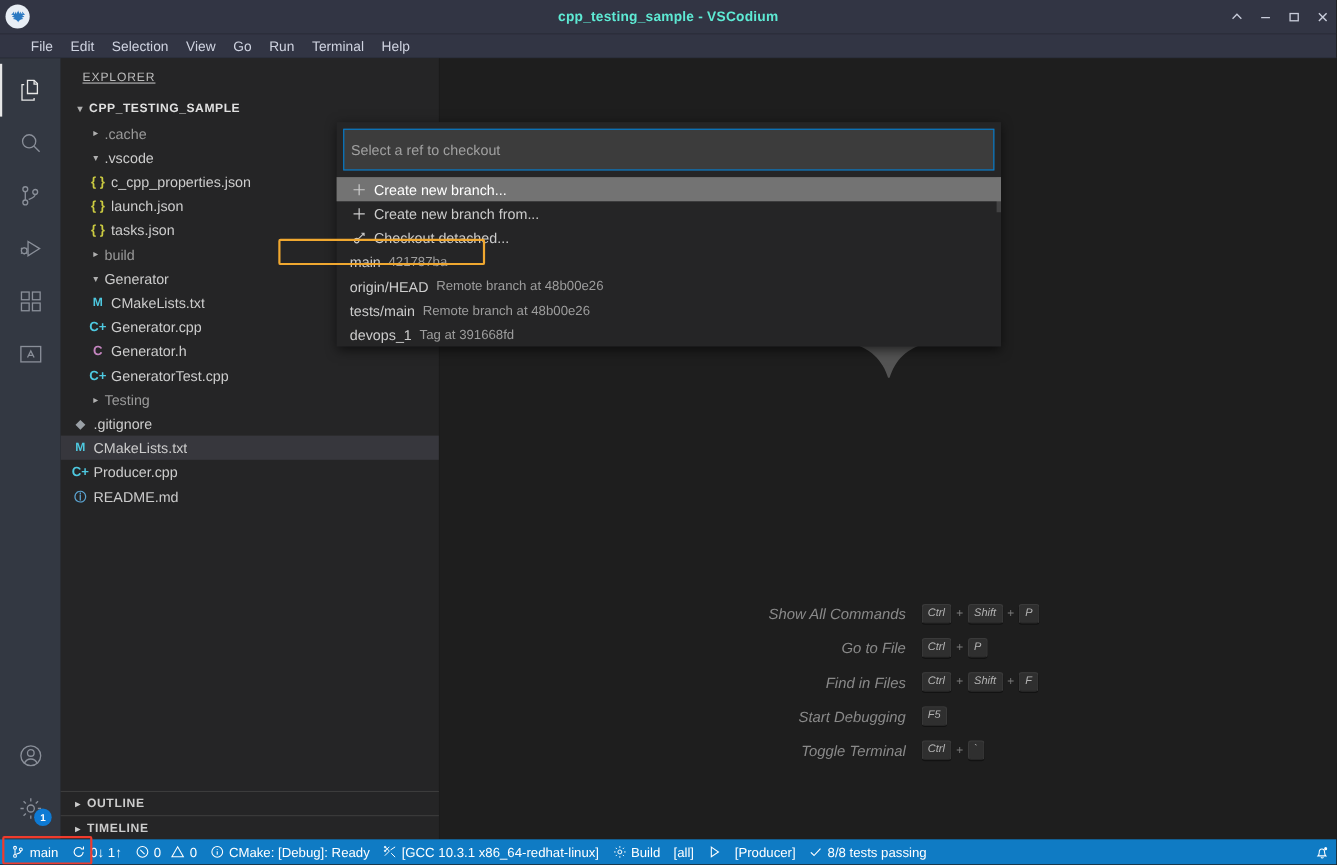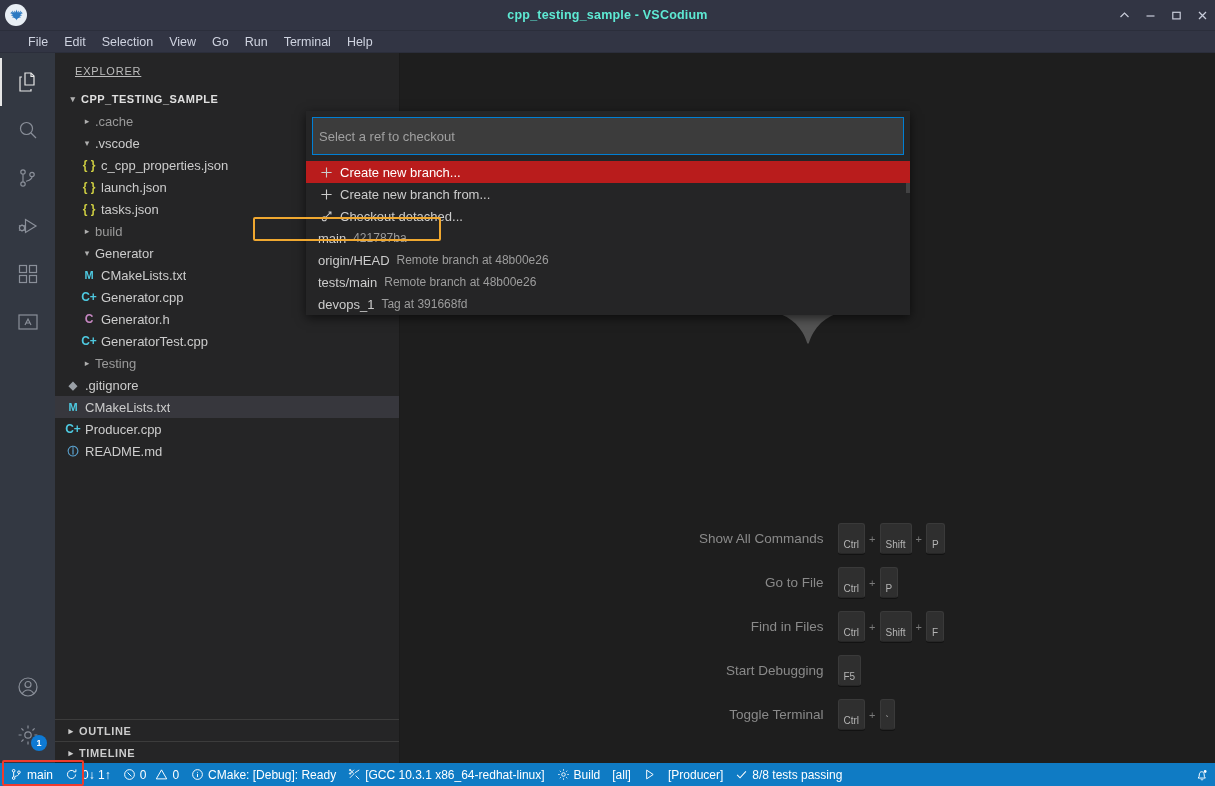--- a/index.html
+++ b/index.html
@@ -154,42 +154,43 @@
     flex: 1; position: relative;
     background: #1e1e1e;
     overflow: hidden;
   }
   .watermark-logo {
     position: absolute; left: 50%; top: 155px;
     transform: translateX(-50%);
     opacity: 1;
   }
   .shortcuts {
-    position: absolute; left: 0; right: 0; top: 470px;
+    position: absolute; left: 0; right: 0; top: 496px;
     display: flex; flex-direction: column; gap: 13px;
     align-items: center;
+    font-style: italic;
   }
   .sc-row {
     display: flex; align-items: center;
     width: 300px;
   }
   .sc-label {
     flex: 1; text-align: right;
     font-size: 13.5px; color: #8a8a8a;
     padding-right: 14px; white-space: nowrap;
   }
   .sc-keys { display: flex; align-items: center; gap: 4px; width: 120px; }
   .key {
     background: #2f2f2f;
     border: 1px solid #3a3a3a;
     border-bottom-color: #262626;
     border-radius: 3px;
     color: #b4b4b4;
     font-size: 10px;
-    padding: 14px 5px 2px;
+    padding: 1px 5px 2px;
     line-height: 13px;
     box-shadow: 0 1px 0 rgba(0,0,0,.4);
   }
   .plus { color: #7a7a7a; font-size: 11px; }
 
   
   .quickpick {
     position: absolute;
     left: 306px; top: 58px;
     width: 604px;
@@ -210,21 +211,21 @@
     font-family: "Liberation Sans", sans-serif;
   }
   .qp-input::placeholder { color: #a0a0a0; }
   .qp-list { position: relative; }
   .qp-row {
     height: 22px; display: flex; align-items: center;
     padding: 0 12px;
     font-size: 13px; color: #cccccc;
     white-space: nowrap; position: relative;
   }
-  .qp-row.focused { background: #b91c1c; color: #ffffff; }
+  .qp-row.focused { background: #737373; color: #ffffff; }
   .qp-icon {
     width: 16px; min-width: 16px; margin-right: 6px;
     display: flex; align-items: center; justify-content: center;
     color: #cccccc; font-size: 14px;
   }
   .qp-label { color: inherit; }
   .qp-desc { color: #9d9d9d; margin-left: 7px; font-size: 12px; }
   .qp-scroll {
     position: absolute; right: 0; top: 0; width: 4px; height: 32px;
     background: rgba(200,200,200,.18);

